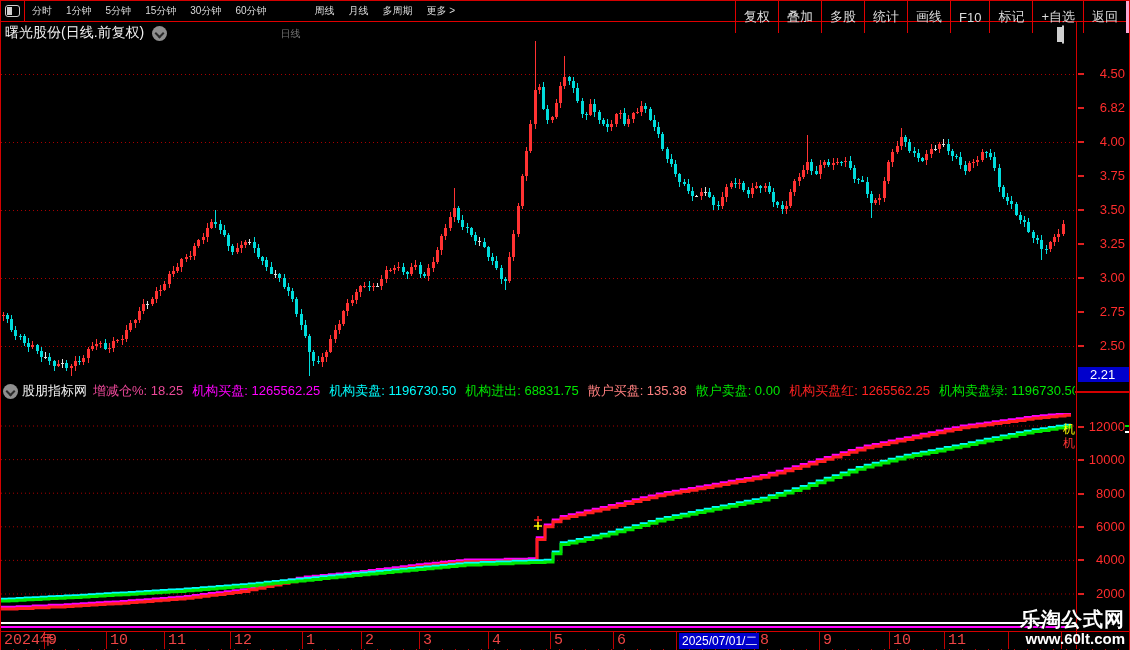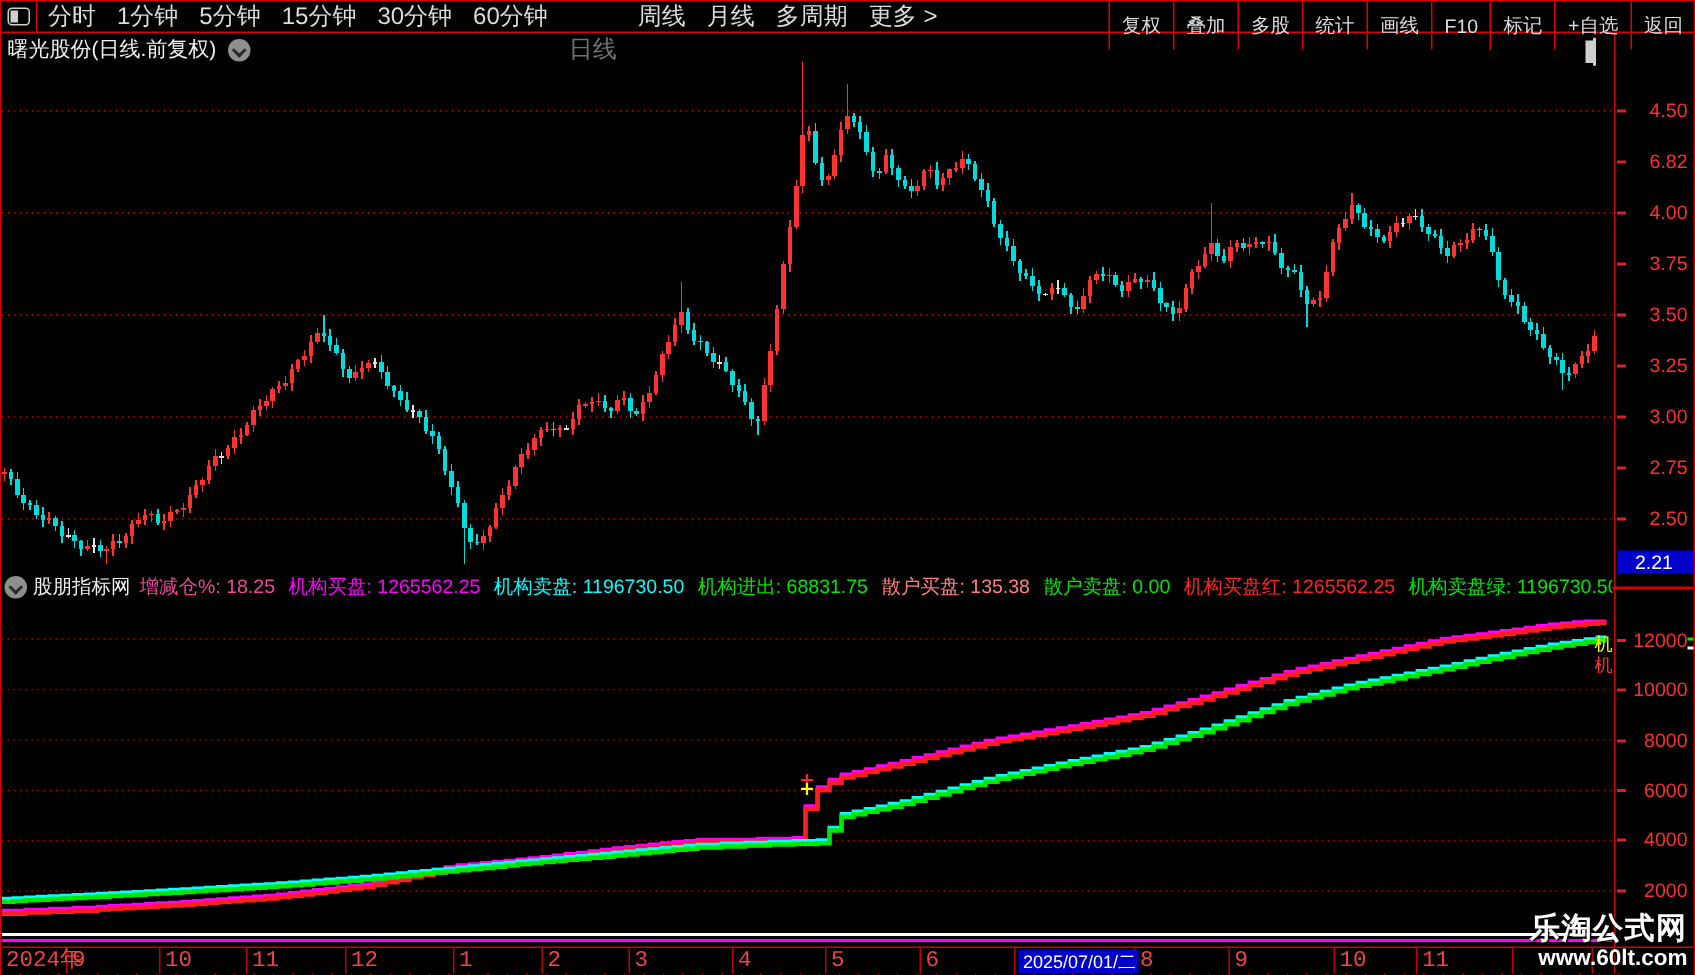--- a/index.html
+++ b/index.html
@@ -8,26 +8,26 @@
             border-top:1px solid #d40000; border-left:1px solid #d40000; border-right:1px solid #d40000; }
   
   .topbar { position:absolute; left:0; top:0; width:1130px; height:21px; display:flex; align-items:center;
             border-bottom:1px solid #e00000; background:#000; z-index:20; }
   .win-box { width:24px; height:20px; display:flex; align-items:center; justify-content:center;
              border-right:1px solid #e00000; flex:0 0 auto; }
   .mini-panel { width:15px; height:12px; border:1px solid #cfcfcf; border-radius:3px; position:relative; }
   .mini-panel .bar-l { position:absolute; left:1px; top:1px; bottom:1px; width:5px; background:#cfcfcf; }
   .mini-panel .bar-r { position:absolute; right:1px; top:1px; bottom:1px; width:5px; background:#cfcfcf; }
   .menu { display:flex; align-items:center; height:20px; }
-  .menu .mi { color:#dcdcdc; font-size:16px; padding:0 7px; cursor:default; white-space:nowrap; }
+  .menu .mi { color:#dcdcdc; font-size:10px; padding:0 7px; cursor:default; white-space:nowrap; }
   .menu .mi.active { color:#737373;margin-top:45px; }
   .right-btns { display:flex; margin-left:auto; height:20px; }
   .right-btns .rb { color:#dcdcdc; font-size:13px; padding:16px 8px; display:flex; align-items:center;
                     border-left:1px solid #e00000; white-space:nowrap; }
-  .right-btns .rb:last-child { border-right:1px solid #f9a8d4; }
+  .right-btns .rb:last-child { border-right:5px solid #f9a8d4; }
   
   .title-row { position:absolute; left:4px; top:23px; display:flex; align-items:center; z-index:15; }
   .title-row .t { color:#f0f0f0; font-size:14px; white-space:nowrap; }
   .chev-circle { width:15px; height:15px; border-radius:50%; background:#8f8f8f; margin-left:8px;
                  position:relative; display:inline-block; }
   .chev-circle::after { content:""; position:absolute; left:4px; top:4px; width:5px; height:5px;
                         border-left:2px solid #2a2a2a; border-bottom:2px solid #2a2a2a; transform:rotate(-45deg); }
   .panel-icon-right { position:absolute; left:1061px; top:25px; z-index:15; }
   
   svg.plot { position:absolute; left:0; background:#000; display:block; }

